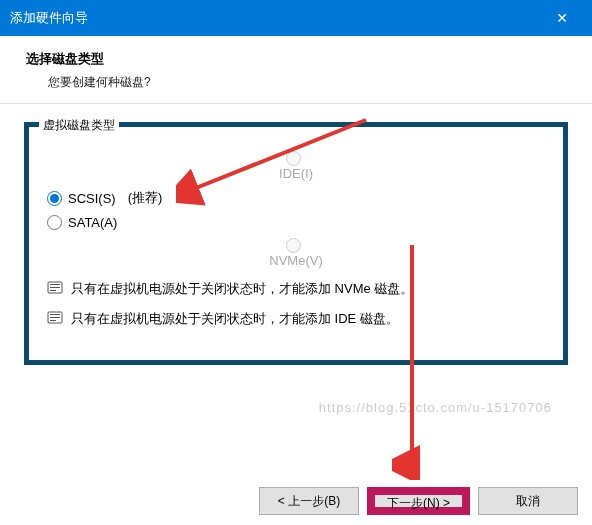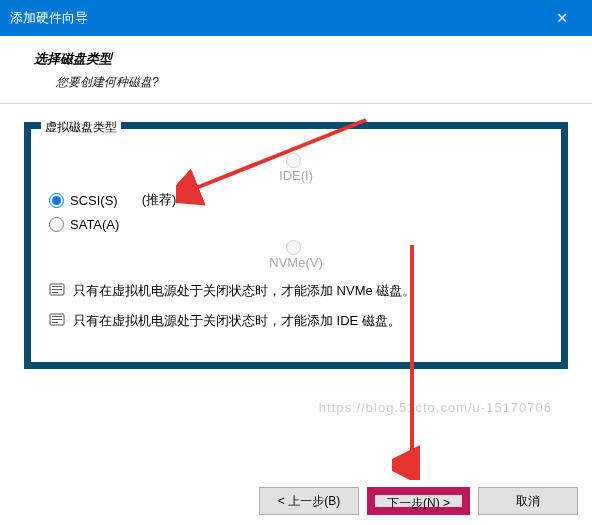--- a/index.html
+++ b/index.html
@@ -1,28 +1,28 @@
 <!DOCTYPE html>
 <html><head>
 <meta charset="utf-8">
 <style>
 * { box-sizing: border-box; margin: 0; padding: 0; font-family: "Microsoft YaHei", "Segoe UI", sans-serif; }
 body { background: #fff; width: 592px; height: 525px; position: relative; overflow: hidden; }
 .titlebar { background: #0078d7; color: #fff; height: 36px; display: flex; align-items: center; padding: 0 10px; justify-content: space-between; font-size: 13px; }
 .titlebar .close { width: 40px; text-align: center; font-size: 14px; font-weight: 300; }
-.header { padding: 14px 20px 12px 34px; border-bottom: 1px solid #ddd; font-style: italic; }
+.header { padding: 14px 20px 12px 26px; border-bottom: 1px solid #ddd; }
 .header .title { font-weight: bold; font-size: 13px; color: #000; }
 .header .subtitle { font-size: 12px; color: #222; margin-left: 22px; margin-top: 6px; }
 .content { padding: 18px 24px; }
-.groupbox { border: 7px solid #0c4a6e; padding: 16px 14px 32px 14px; position: relative; }
+.groupbox { border: 5px solid #0c4a6e; padding: 16px 14px 32px 14px; position: relative; }
 .group-label { position: absolute; top: -10px; left: 10px; background: #fff; padding: 0 4px; font-size: 12px; color: #000; }
 .radio-row { display: flex; align-items: center; margin: 8px 4px; font-size: 13px; color: #000; }
 .radio-row.disabled { color: #aaa; flex-direction: column; }
 .radio-row input[type=radio] { width: 15px; height: 15px; margin-right: 6px; accent-color: #0078d7; }
-.radio-row .recommend { margin-left: 24px; }
+.radio-row .recommend { margin-left: 12px; }
 .info-row { display: flex; align-items: flex-start; margin: 12px 4px 0 4px; font-size: 13px; color: #000; }
 .info-row .info-icon { width: 16px; height: 16px; margin-right: 8px; flex-shrink: 0; }
 .footer { position: absolute; bottom: 0; left: 8px; right: 0; padding: 10px 14px; display: flex; justify-content: flex-end; gap: 8px; }
 .btn { min-width: 100px; height: 28px; font-size: 12px; background: #e1e1e1; border: 1px solid #adadad; cursor: pointer; padding: 0 12px; }
 .btn.default { border: 8px solid #be185d; }
 .arrow { position: absolute; pointer-events: none; }
 .arrow svg { display: block; }
 .watermark { position: absolute; bottom: 110px; right: 40px; font-size: 13px; color: #ccc; letter-spacing: 1px; }
 </style>
 </head>

